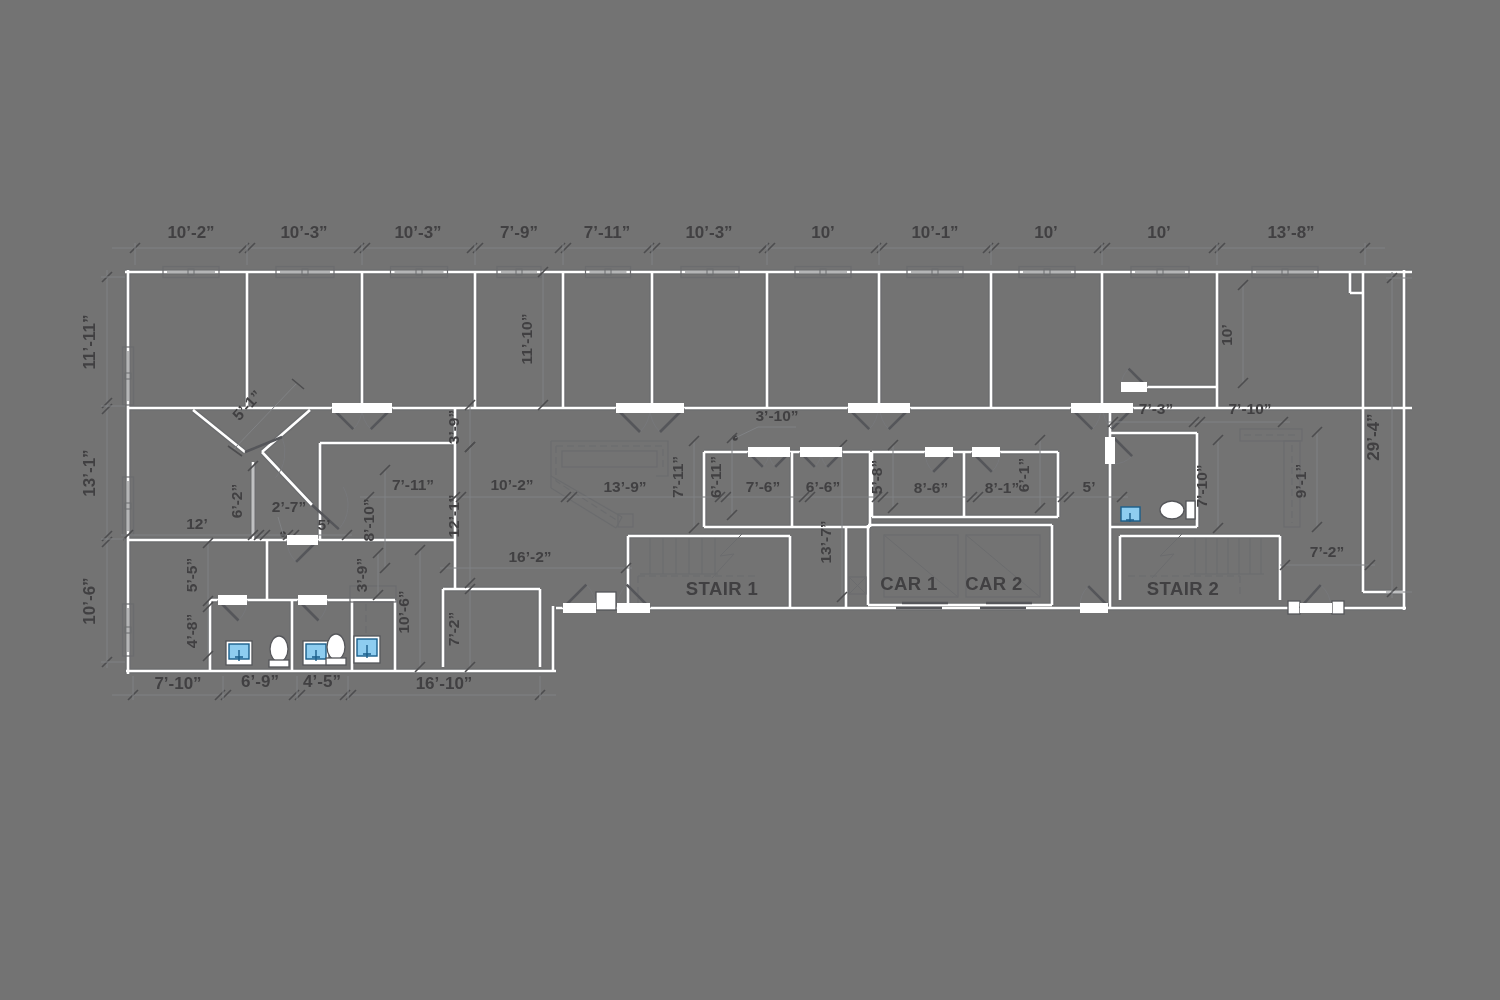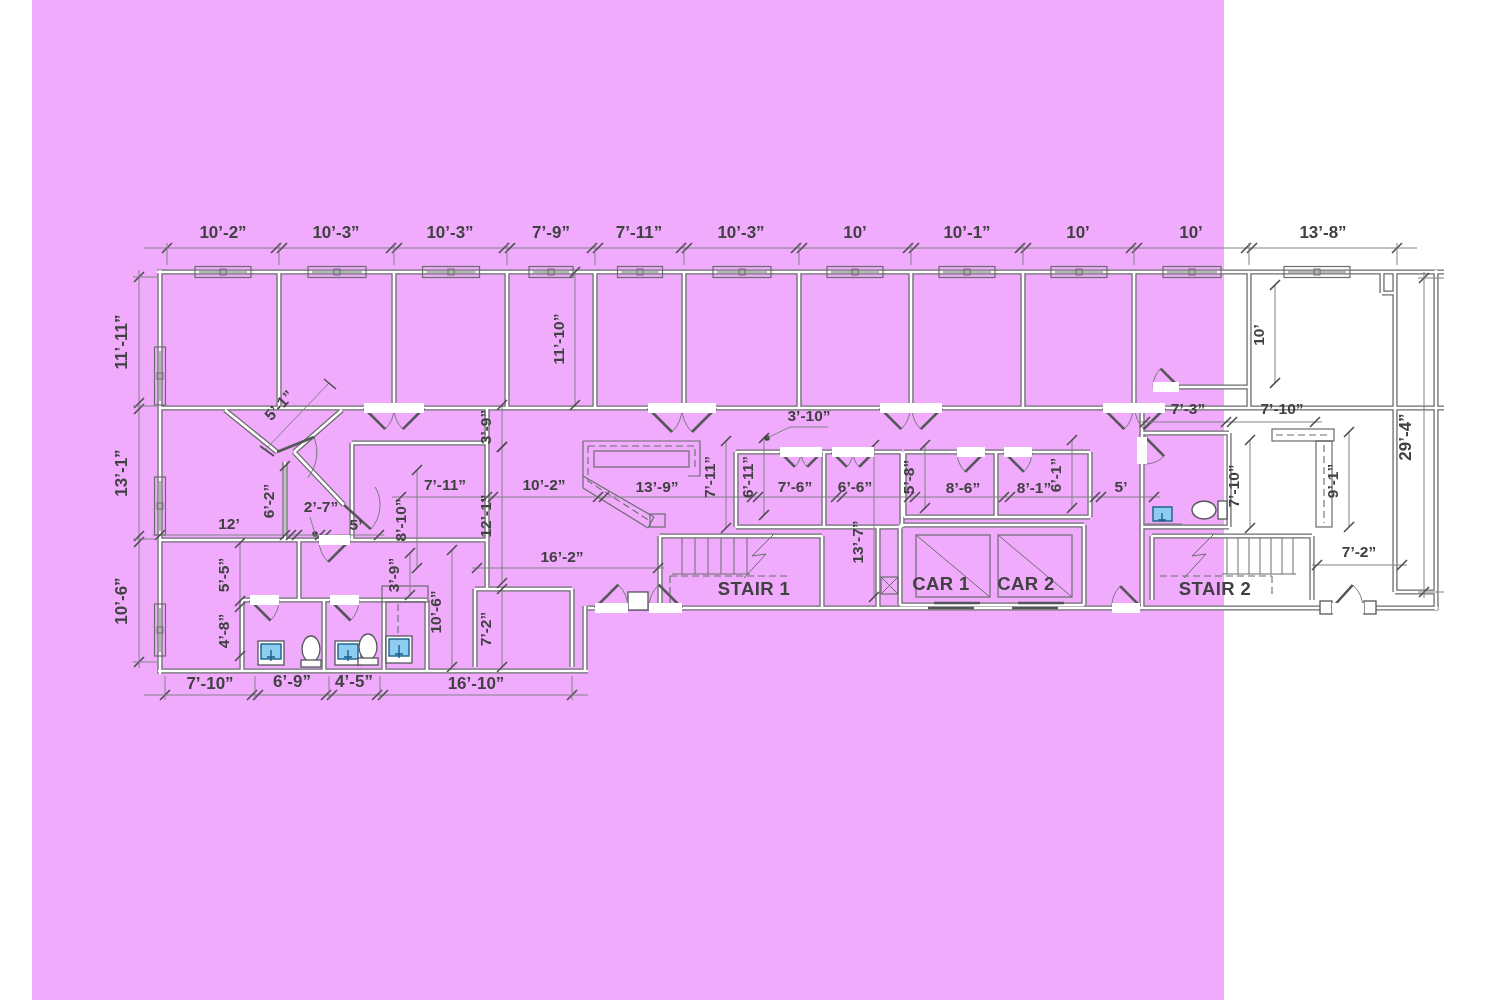--- a/index.html
+++ b/index.html
@@ -1,16 +1,16 @@
 <!DOCTYPE html>
 <html style="--wall: #6b6c6e; --dim: #808285; --txt: #414042; --fixfill: #8ecdf0; --fixstroke: #1b5e8a;"><head>
 <meta charset="utf-8">
 <style>
   html,body{margin:0;padding:0;background:#fff;}
-  #stage{width:1192px;height:1000px;position:relative;background:#f0abfc;margin-left:32px;}
+  #stage{width:1500px;height:1000px;position:relative;background:#737373;}
   svg{display:block;}
   text{font-family:"Liberation Sans","DejaVu Sans",sans-serif;fill:var(--txt,#414042);
        font-weight:bold;text-anchor:middle;}
   .t1{font-size:17px;}
   .t2{font-size:15.5px;}
   .t3{font-size:18.5px;letter-spacing:.4px;}
   .wo{stroke:var(--wall,#6b6c6e);stroke-width:5.2;fill:none;}
   .wi{stroke:#fff;stroke-width:2.6;fill:none;}
   .gap{fill:#fff;stroke:none;}
   .ln{stroke:var(--wall,#6b6c6e);stroke-width:1.2;fill:none;}

